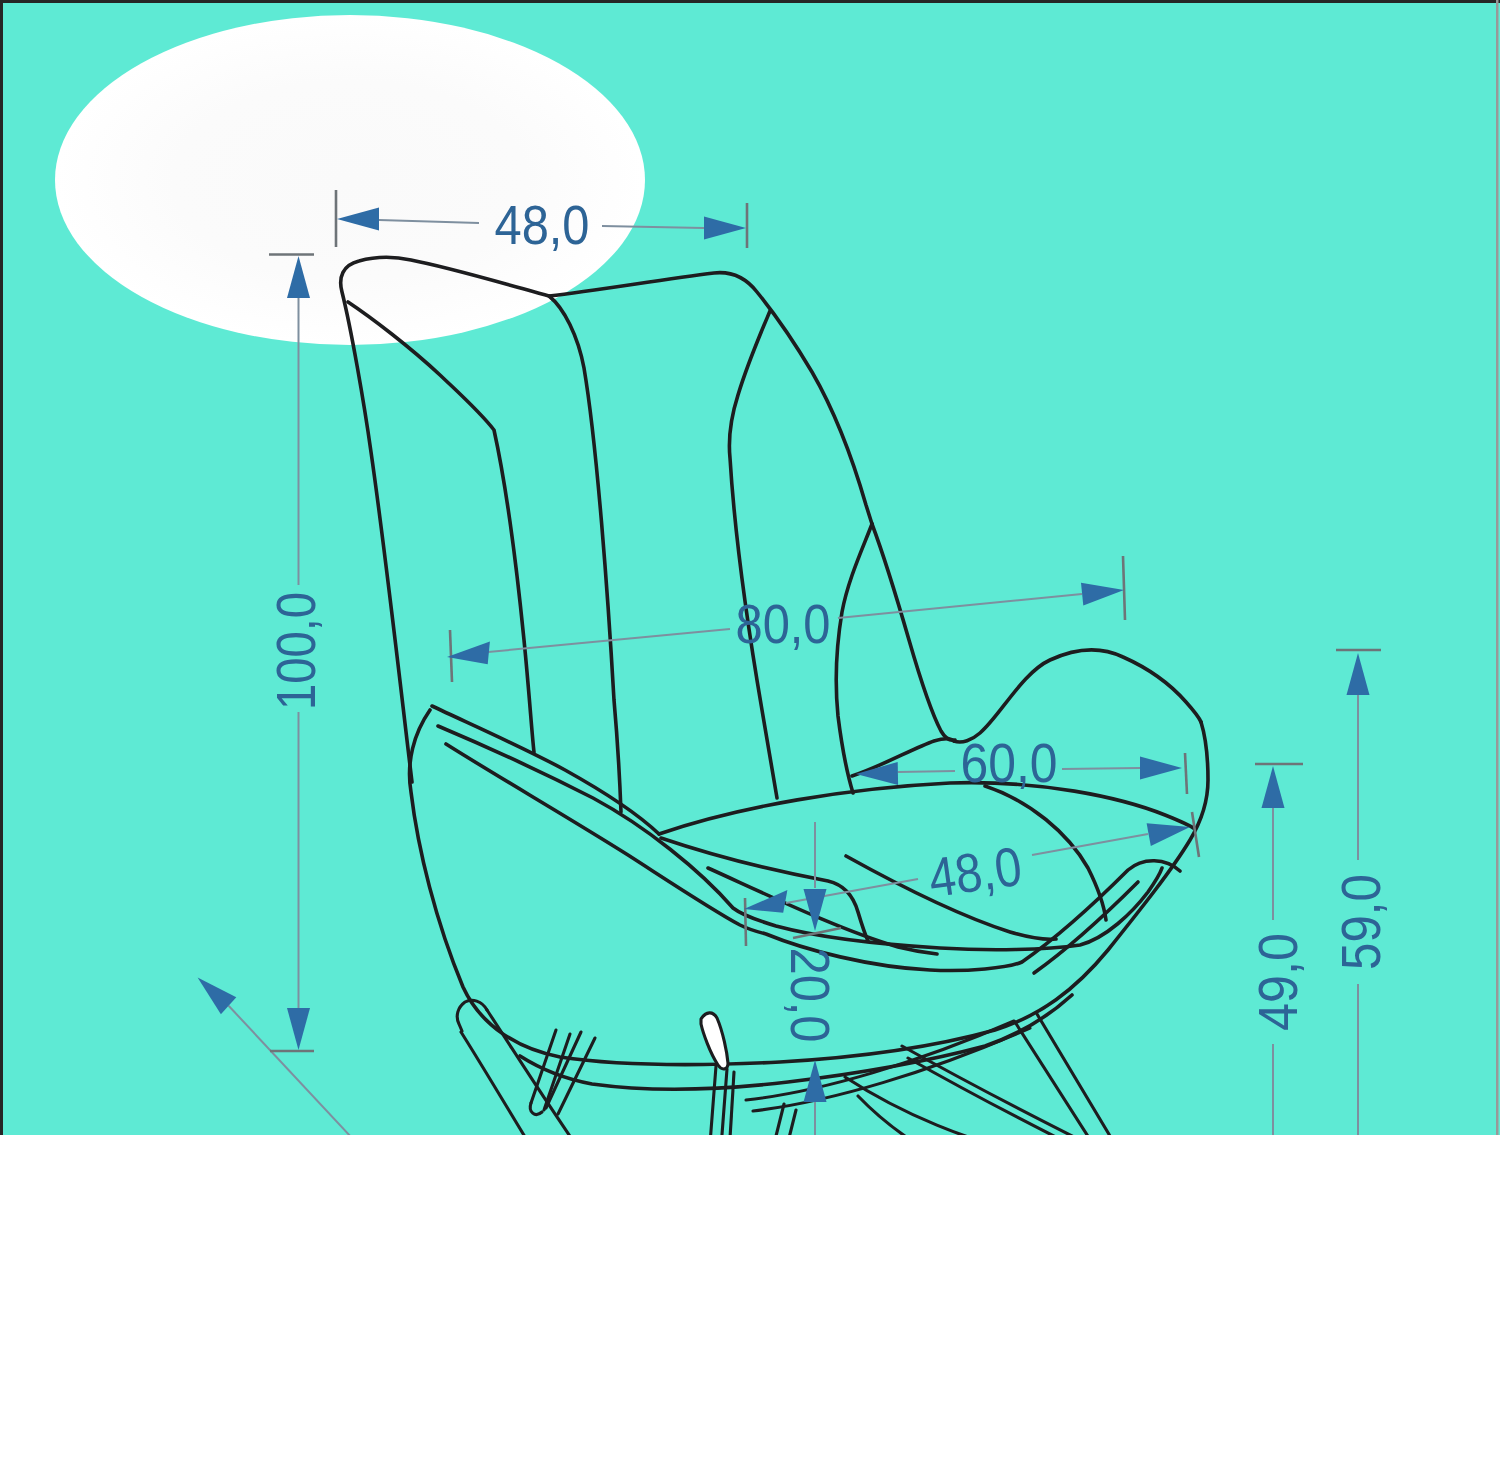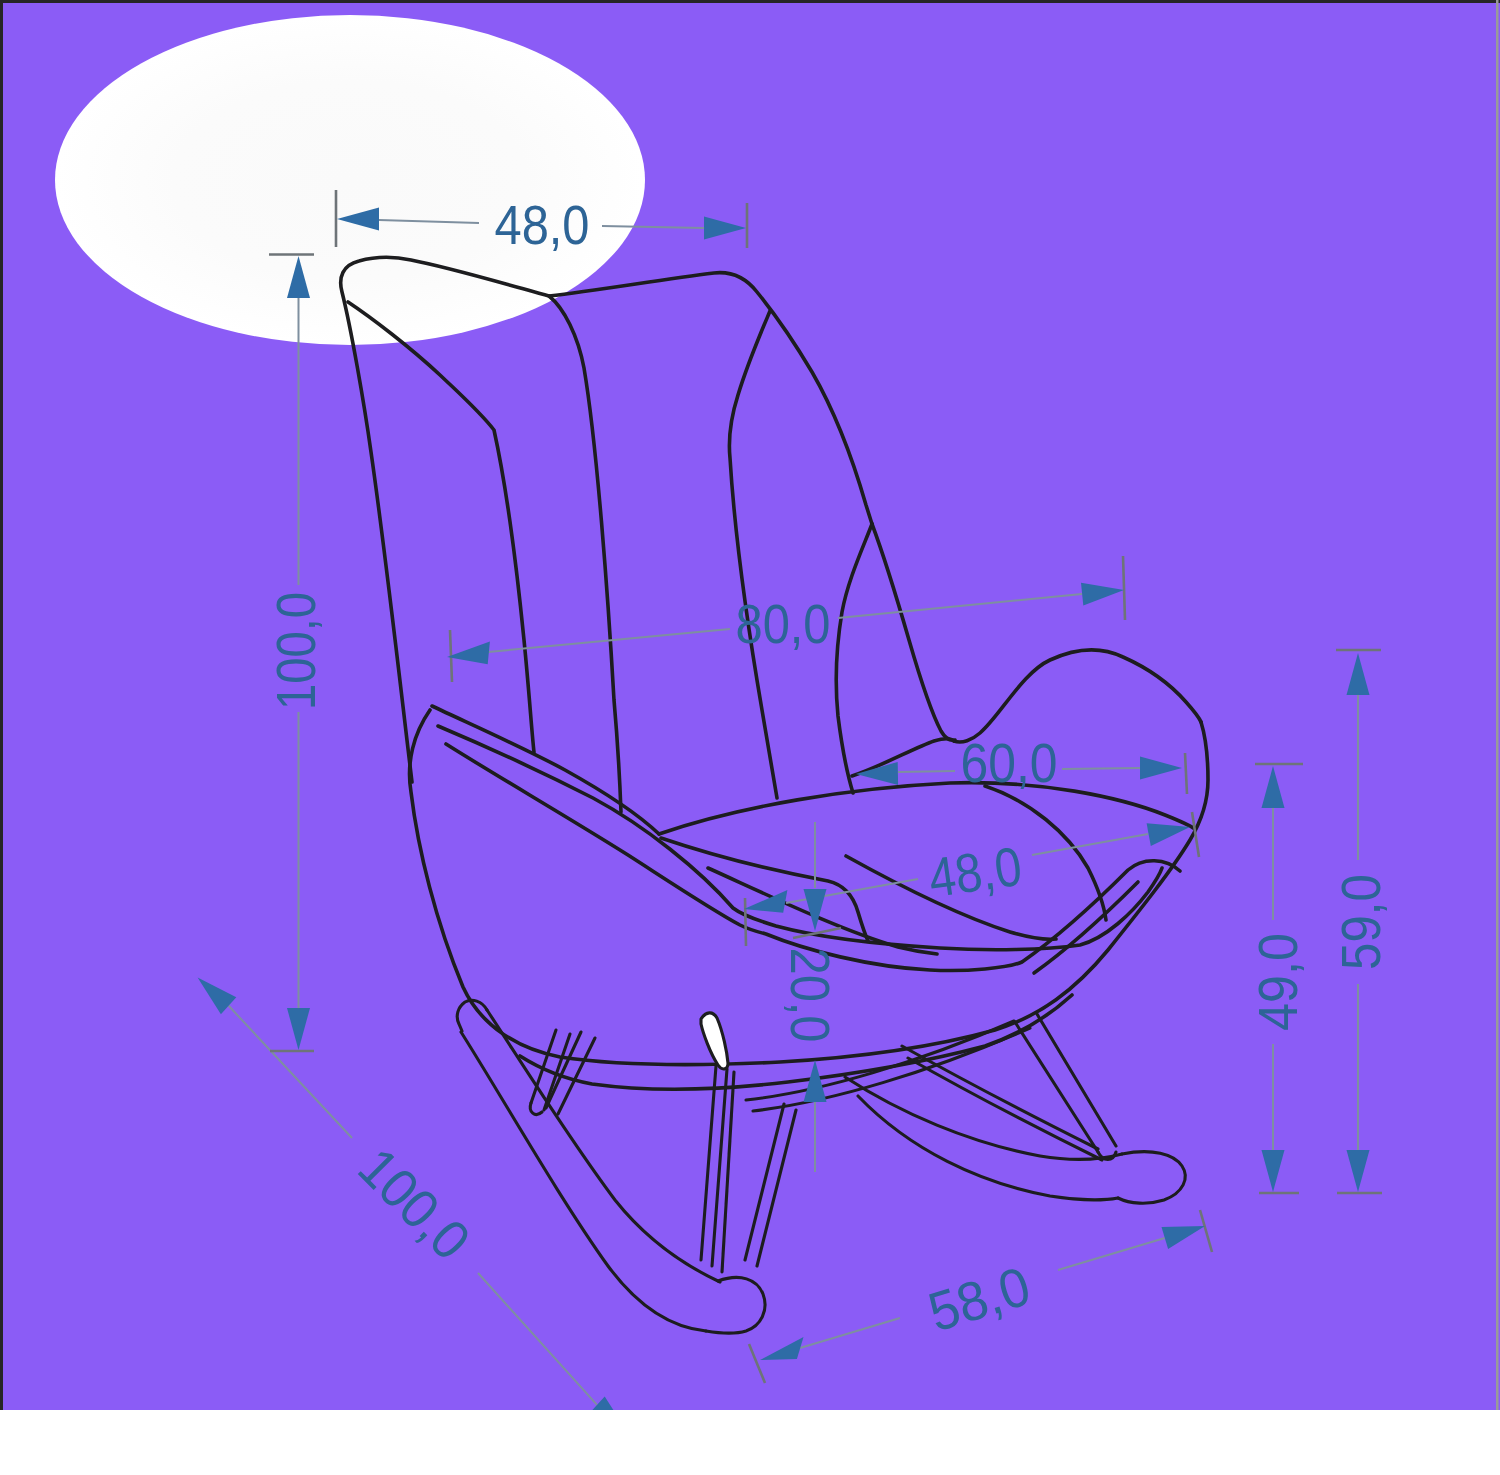--- a/index.html
+++ b/index.html
@@ -1,16 +1,16 @@
 <!DOCTYPE html>
 <html><head>
 <meta charset="utf-8">
 <style>
   html,body{margin:0;padding:0;background:#ffffff;}
-  #page{position:relative;width:1500px;height:1410px;background:#8b5cf6;overflow:hidden;}
+  #page{position:relative;width:1500px;height:1135px;background:#5eead4;overflow:hidden;}
   svg{display:block;}
   text{font-family:"Liberation Sans",sans-serif;fill:#2d6496;}
 </style>
 </head>
 <body>
 <div id="page">
 <svg width="1500" height="1475" viewBox="0 0 1500 1475">
 
   <defs>
         <radialGradient id="wm" cx="50%" cy="50%" r="50%">

